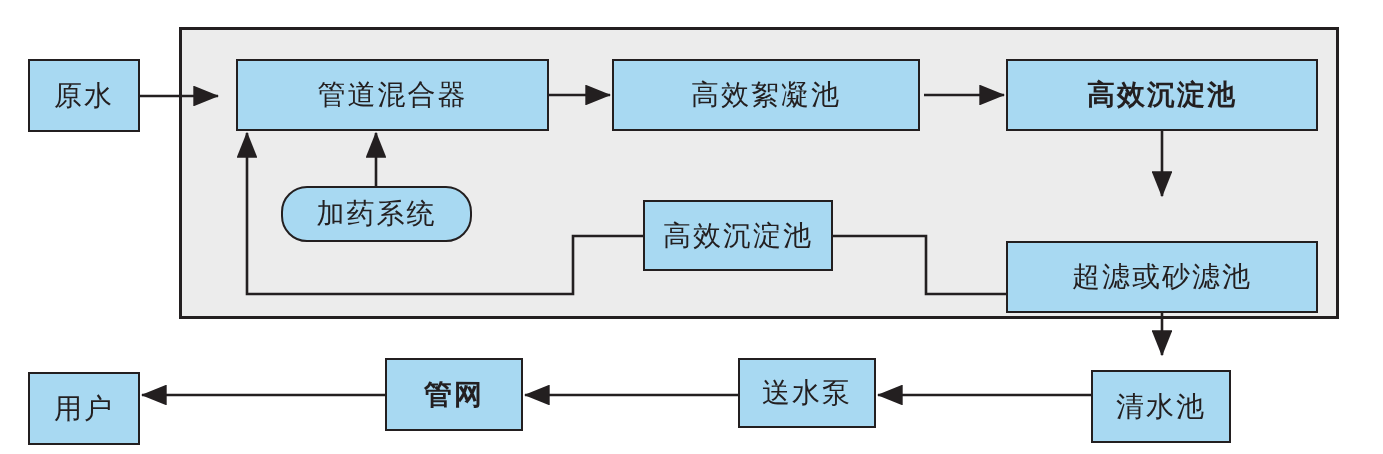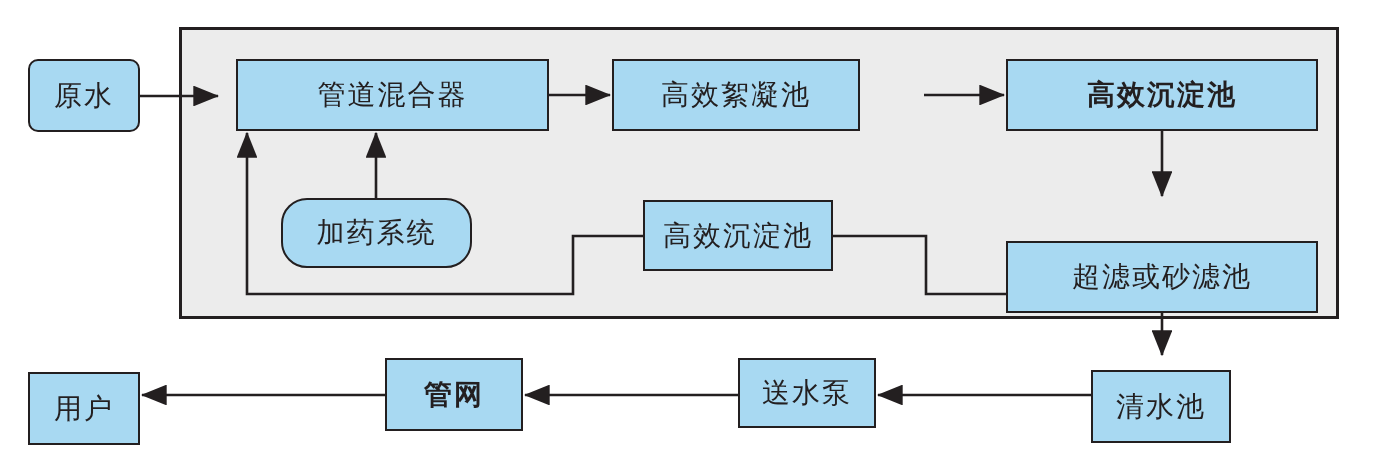--- a/index.html
+++ b/index.html
@@ -26,26 +26,26 @@
     display: flex;
     align-items: center;
     justify-content: center;
     color: #231f20;
     font-size: 28px;
     letter-spacing: 2px;
     white-space: nowrap;
     z-index: 3;
   }
   
-  .n-raw            { left: 28px;   top: 59px;  width: 112px; height: 73px; border-radius: 10px; }
+  .n-raw            { left: 28px;   top: 59px;  width: 112px; height: 73px; }
   .n-mixer          { left: 236px;  top: 59px;  width: 313px; height: 72px; }
-  .n-floc           { left: 612px;  top: 59px;  width: 248px; height: 72px; }
+  .n-floc           { left: 612px;  top: 59px;  width: 308px; height: 72px; }
   .n-sed            { left: 1006px; top: 59px;  width: 312px; height: 72px; font-weight: bold; }
   
-  .n-dosing         { left: 281px;  top: 198px; width: 191px; height: 70px; border-radius: 26px; }
+  .n-dosing         { left: 281px;  top: 186px; width: 191px; height: 56px; border-radius: 26px; }
   .n-disinfect      { left: 643px;  top: 200px; width: 190px; height: 71px; }
   .n-filter         { left: 1006px; top: 198px; width: 312px; height: 72px; margin-top: 43px; }
   
   .n-clear          { left: 1091px; top: 358px; width: 140px; height: 73px; margin-top: 12px; }
   .n-pump           { left: 738px;  top: 358px; width: 138px; height: 70px; }
   .n-network        { left: 385px;  top: 358px; width: 138px; height: 73px; font-weight: bold; }
   .n-users          { left: 28px;   top: 372px; width: 112px; height: 73px; }
 
   svg.connectors {
     position: absolute;

